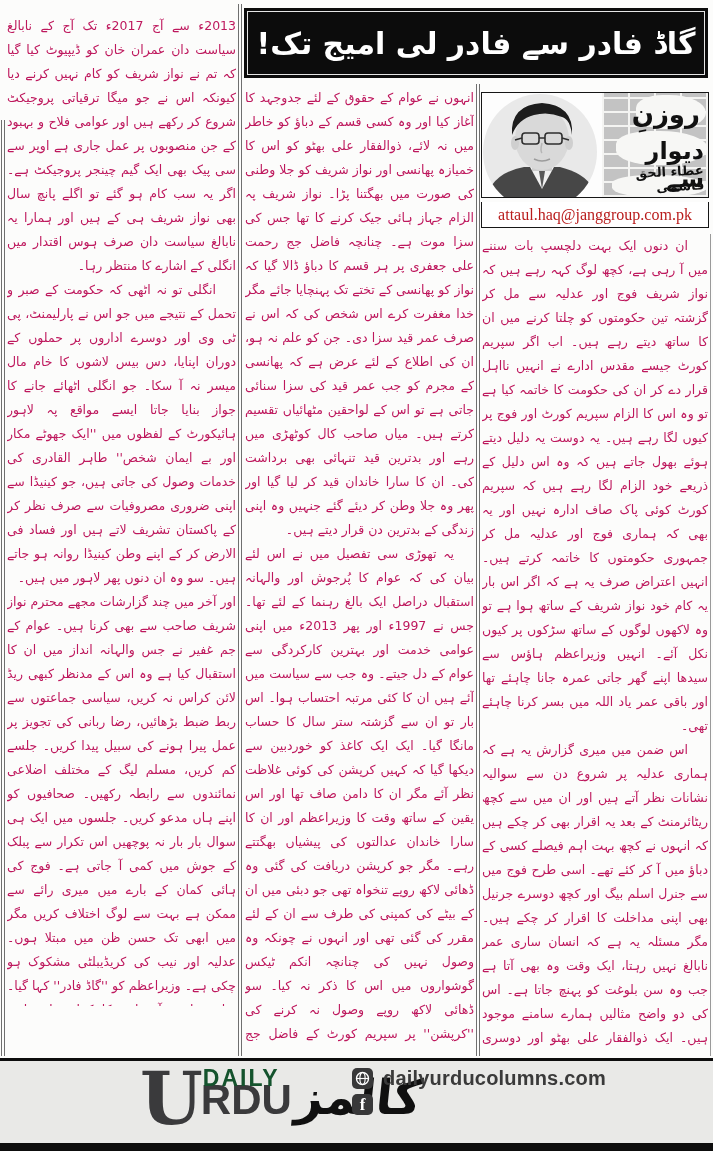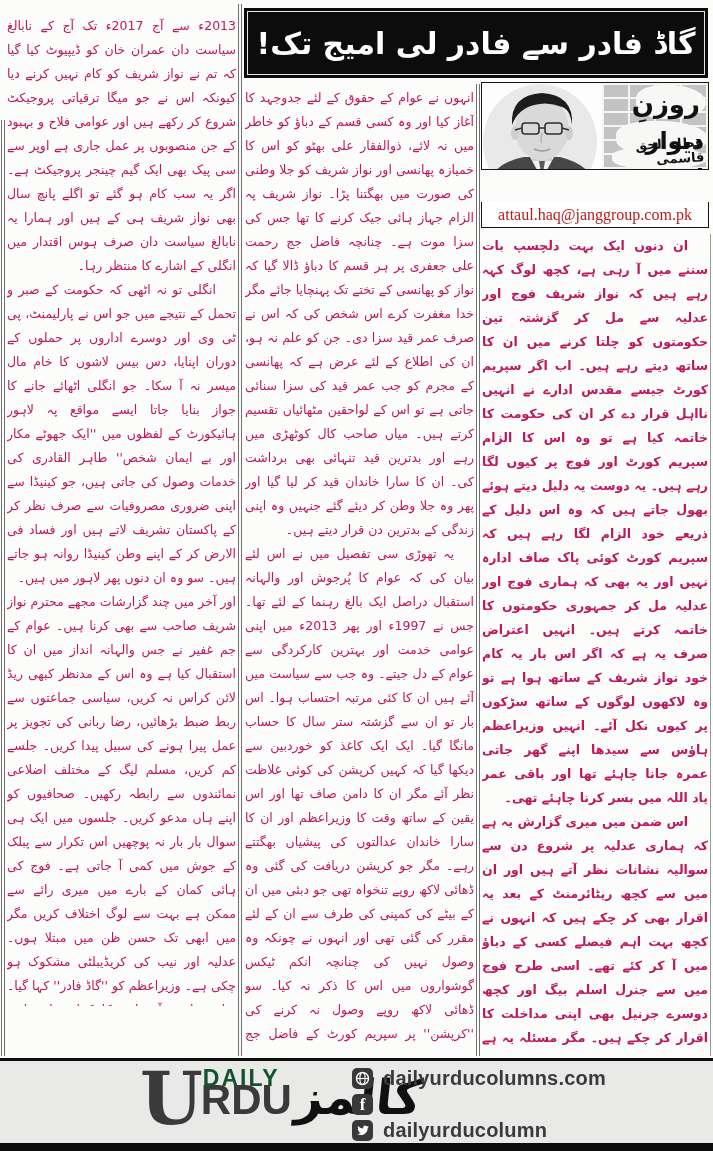--- a/index.html
+++ b/index.html
@@ -8,41 +8,41 @@
 
   
   .vrule{position:absolute;width:1px;background:#6f6f6f;}
 
   
   #headline-bar{position:absolute;left:244px;top:8px;width:464px;height:70px;background:#0c0c0c;padding:3px;box-sizing:border-box;}
   #headline-inner{width:100%;height:100%;border:1px solid #e6e6e6;box-sizing:border-box;display:flex;align-items:center;justify-content:center;}
   #headline-title{color:#ffffff;font-size:30px;font-weight:bold;direction:rtl;white-space:nowrap;letter-spacing:0;}
 
   
-  #author-box{position:absolute;left:481px;top:82px;width:228px;height:88px;border:1px solid #161616;box-sizing:border-box;background:#fff;display:flex;overflow:hidden;}
+  #author-box{position:absolute;left:481px;top:92px;width:228px;height:106px;border:1px solid #161616;box-sizing:border-box;background:#fff;display:flex;overflow:hidden;}
   #author-photo{width:120px;height:100%;position:relative;flex:none;background:#fdfdfd;}
   #brick-side{flex:1;position:relative;background-color:#c3c3c3;
      background-image:
        repeating-linear-gradient(0deg,#f4f4f2 0 2px,rgba(0,0,0,0) 2px 14px),
        repeating-linear-gradient(90deg,#f4f4f2 0 2px,rgba(0,0,0,0) 2px 26px);
   }
   .white-patch{position:absolute;background:#f7f7f5;border-radius:40% 55% 50% 45%;}
   #masthead-line1{position:absolute;top:6px;right:8px;font-size:26px;font-weight:bold;color:#111;direction:rtl;}
   #masthead-line2{position:absolute;top:44px;right:4px;font-size:24px;font-weight:bold;color:#111;direction:rtl;}
   #author-signature{position:absolute;bottom:2px;right:4px;font-size:13px;font-weight:bold;color:#111;direction:rtl;transform:rotate(-3deg);}
 
   
   #email-bar{position:absolute;left:481px;top:202px;width:228px;height:26px;background:#fff;border:1px solid #161616;border-top:none;box-sizing:border-box;display:flex;align-items:center;justify-content:center;}
   #email-link{font-family:"Liberation Serif",serif;font-size:16px;color:#b91c1c;text-decoration:none;white-space:nowrap;}
 
   
   .col{position:absolute;direction:rtl;text-align:justify;color:#be185d;font-size:12.5px;line-height:24px;overflow:hidden;}
   .col p{margin:0;}
   .col p.indent{text-indent:20px;}
-  #col-right{left:482px;top:234px;width:226px;height:820px;font-weight:bold;}
+  #col-right{left:482px;top:234px;width:226px;height:820px;}
   #col-middle{left:245px;top:86px;width:229px;height:966px;}
   #col-left{left:7px;top:14px;width:229px;height:992px;}
 
   
   #footer{position:absolute;left:0;top:1058px;width:713px;height:93px;background:#e9e9e7;border-top:3px solid #0d0d0d;box-sizing:border-box;}
   #footer-bottom-bar{position:absolute;left:0;bottom:0;width:100%;height:8px;background:#0d0d0d;}
 
   #brand{position:absolute;left:140px;top:6px;display:flex;align-items:flex-start;}
   #brand-u{font-family:"DejaVu Serif",serif;font-weight:bold;font-size:72px;line-height:64px;color:#3a3a3c;}
   #brand-right{position:relative;margin-left:-2px;padding-top:10px;}
@@ -162,26 +162,18 @@
             <line x1="1.6" y1="8" x2="14.4" y2="8" stroke="#fff" stroke-width="1.2"></line>
           </svg>
         </span>
         <span class="social-label">dailyurducolumns.com</span>
       </div>
       <div class="social-row">
         <span class="badge">
             <span class="badge-f">f</span>
           </span>
       </div>
-      <div class="social-row">
-        <span class="badge">
-          <svg width="14" height="14" viewBox="0 0 24 24">
-            <path fill="#fff" d="M22 6.3c-.7.3-1.5.6-2.3.7.8-.5 1.5-1.3 1.8-2.2-.8.5-1.6.8-2.6 1A4.1 4.1 0 0 0 16 4.5a4.06 4.06 0 0 0-4 5c-3.4-.2-6.4-1.8-8.4-4.3-.4.6-.6 1.3-.6 2.1 0 1.4.7 2.7 1.8 3.4-.7 0-1.3-.2-1.8-.5v.1c0 2 1.4 3.6 3.3 4-.3.1-.7.1-1.1.1-.3 0-.5 0-.8-.1.5 1.6 2 2.8 3.8 2.8A8.2 8.2 0 0 1 2 18.8a11.5 11.5 0 0 0 6.3 1.9c7.5 0 11.7-6.3 11.7-11.7v-.5c.8-.6 1.5-1.3 2-2.2z"></path>
-          </svg>
-        </span>
-        <span class="social-label">dailyurducolumn</span>
-      </div>
     </div>
 
     <div id="footer-bottom-bar"></div>
   </div>
 
 </div>
 
 </body></html>

